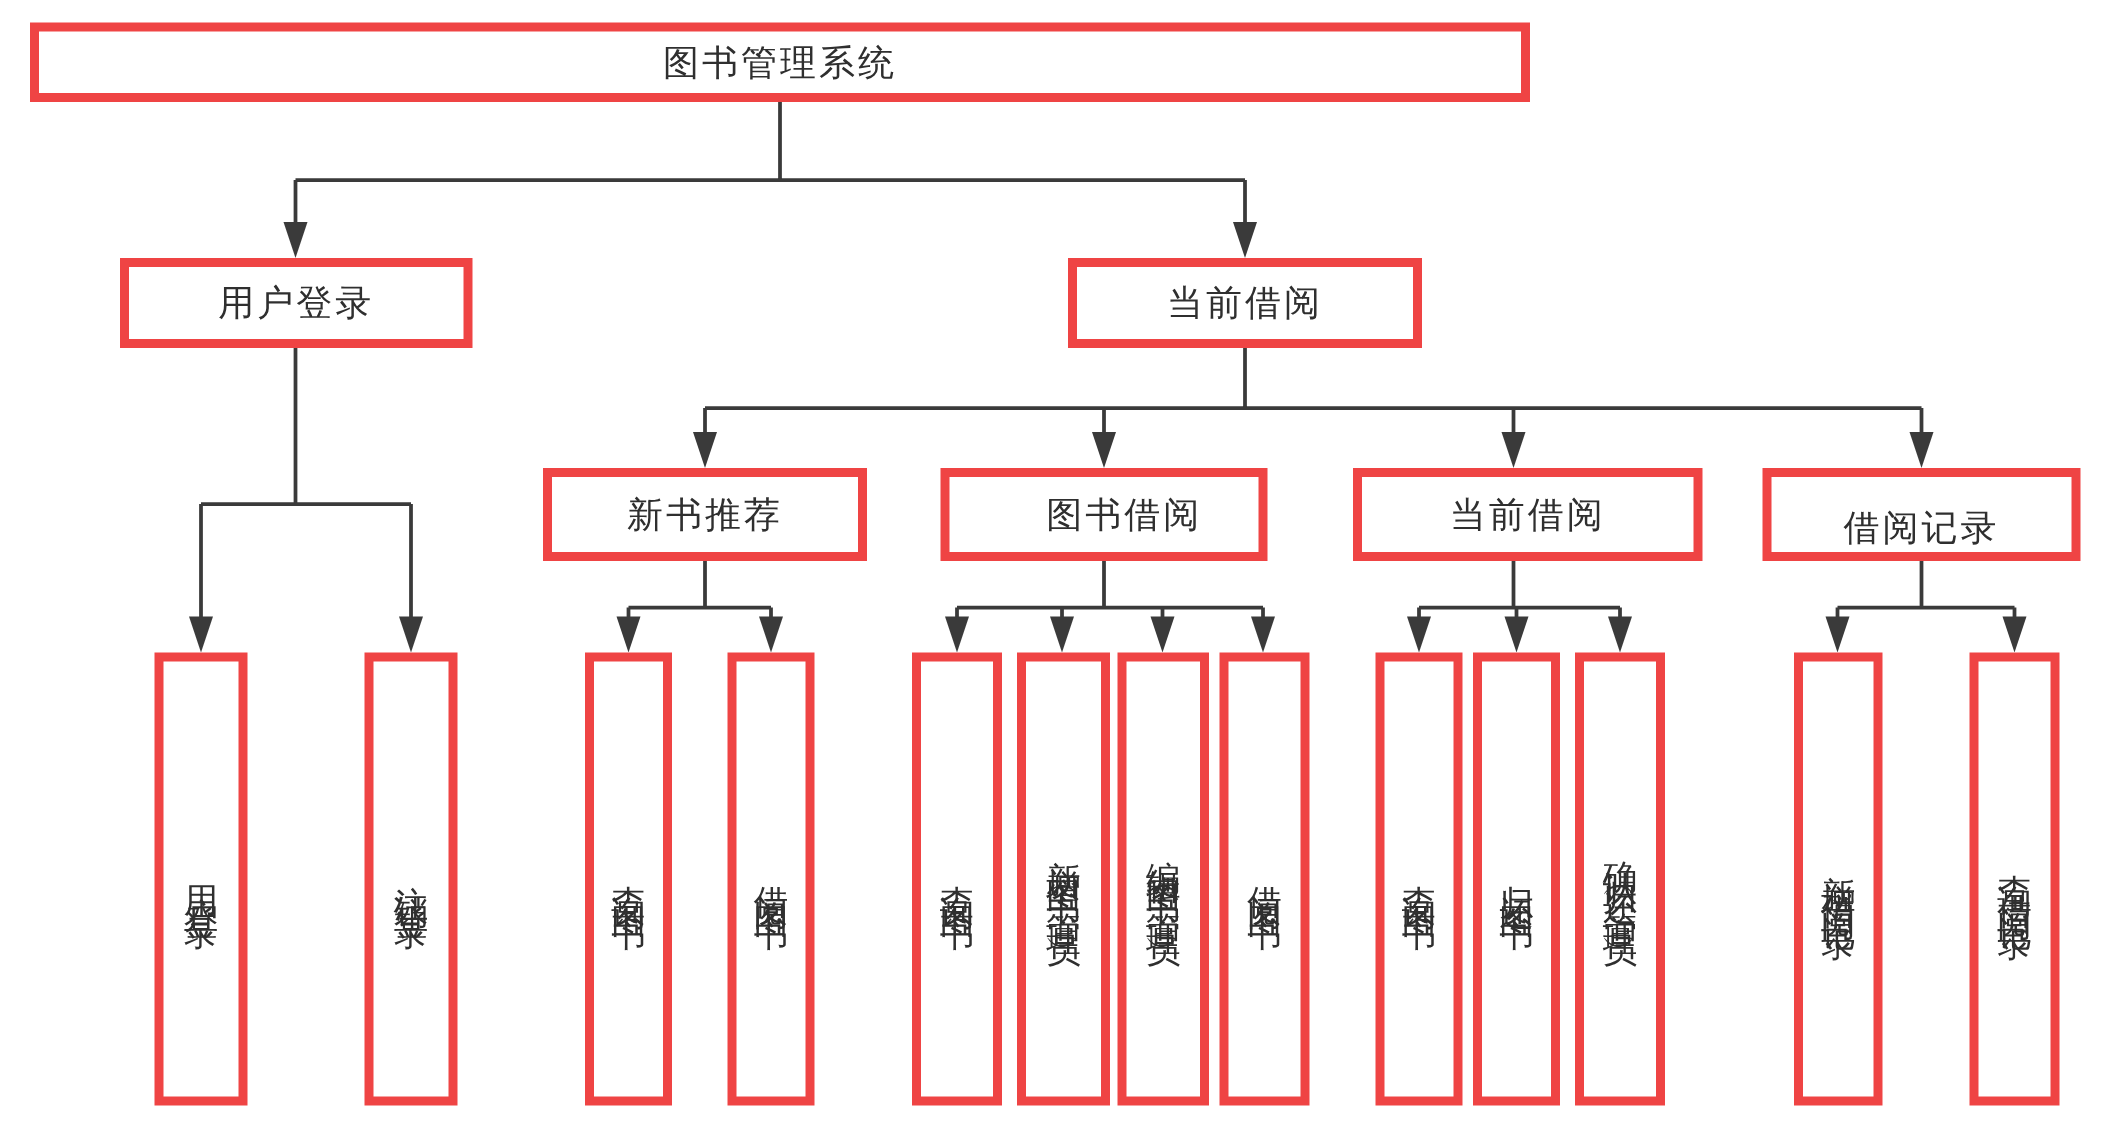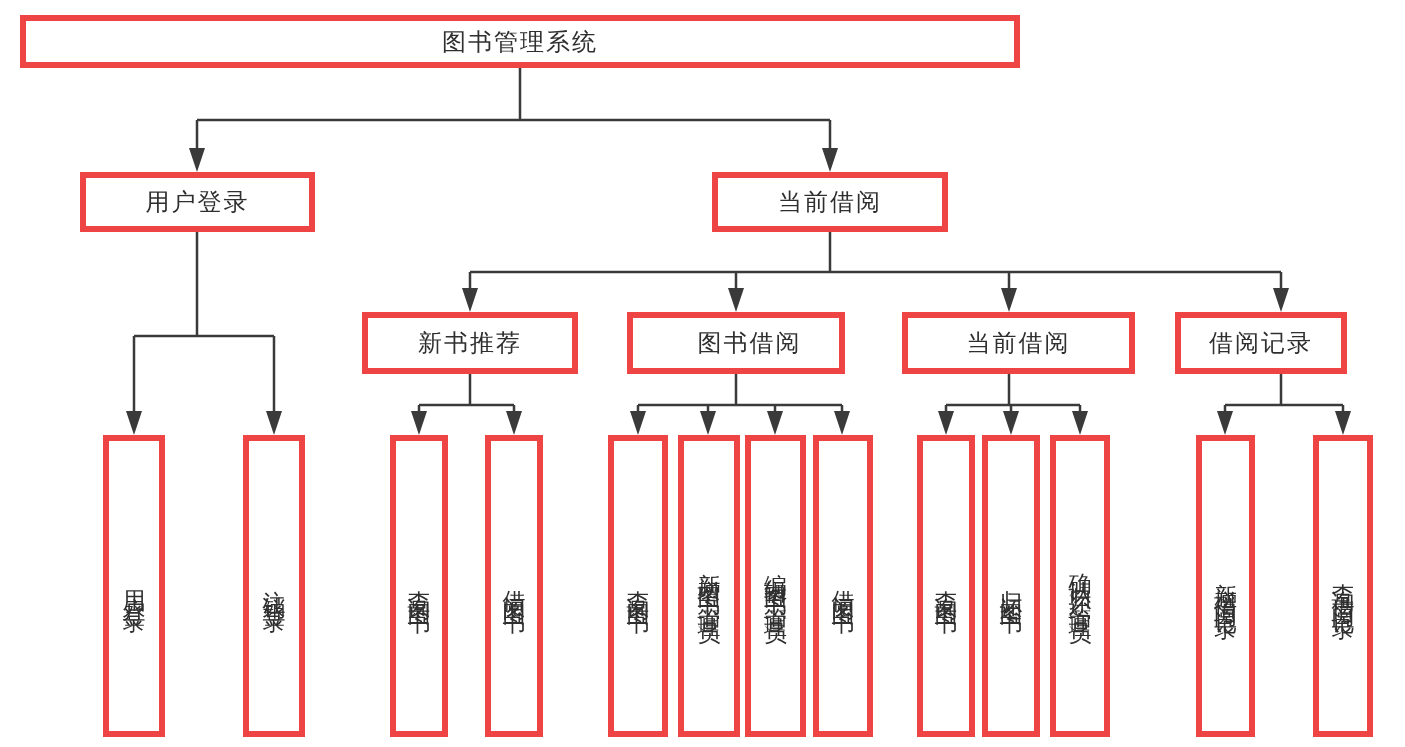--- a/index.html
+++ b/index.html
@@ -30,21 +30,21 @@
     font-size:23px;letter-spacing:7px;line-height:1;
     white-space:nowrap;
   }
   
   #n-root       {left:20px;  top:15px;  width:1000px;height:53px;}
   #n-user-login {left:80px;  top:172px; width:235px; height:60px;}
   #n-book-mgmt  {left:712px; top:172px; width:236px; height:60px;}
   #n-new-rec    {left:362px; top:312px; width:216px; height:62px;}
   #n-borrow     {left:627px; top:312px; width:218px; height:62px;padding-left:27px;}
   #n-current    {left:902px; top:312px; width:233px; height:62px;}
-  #n-records    {left:1175px;top:312px; width:172px; height:62px;}
+  #n-records    {left:1175px;top:312px; width:212px; height:62px;align-items:flex-end;}
   
   #l-login      {left:103px; width:62px;}
   #l-logout     {left:243px; width:62px;}
   #l-query1     {left:390px; width:58px;}
   #l-borrow1    {left:485px; width:58px;}
   #l-query2     {left:608px; width:60px;}
   #l-add-book   {left:678px; width:62px;}
   #l-edit-book  {left:745px; width:61px;}
   #l-borrow2    {left:813px; width:60px;}
   #l-query3     {left:917px; width:58px;}

